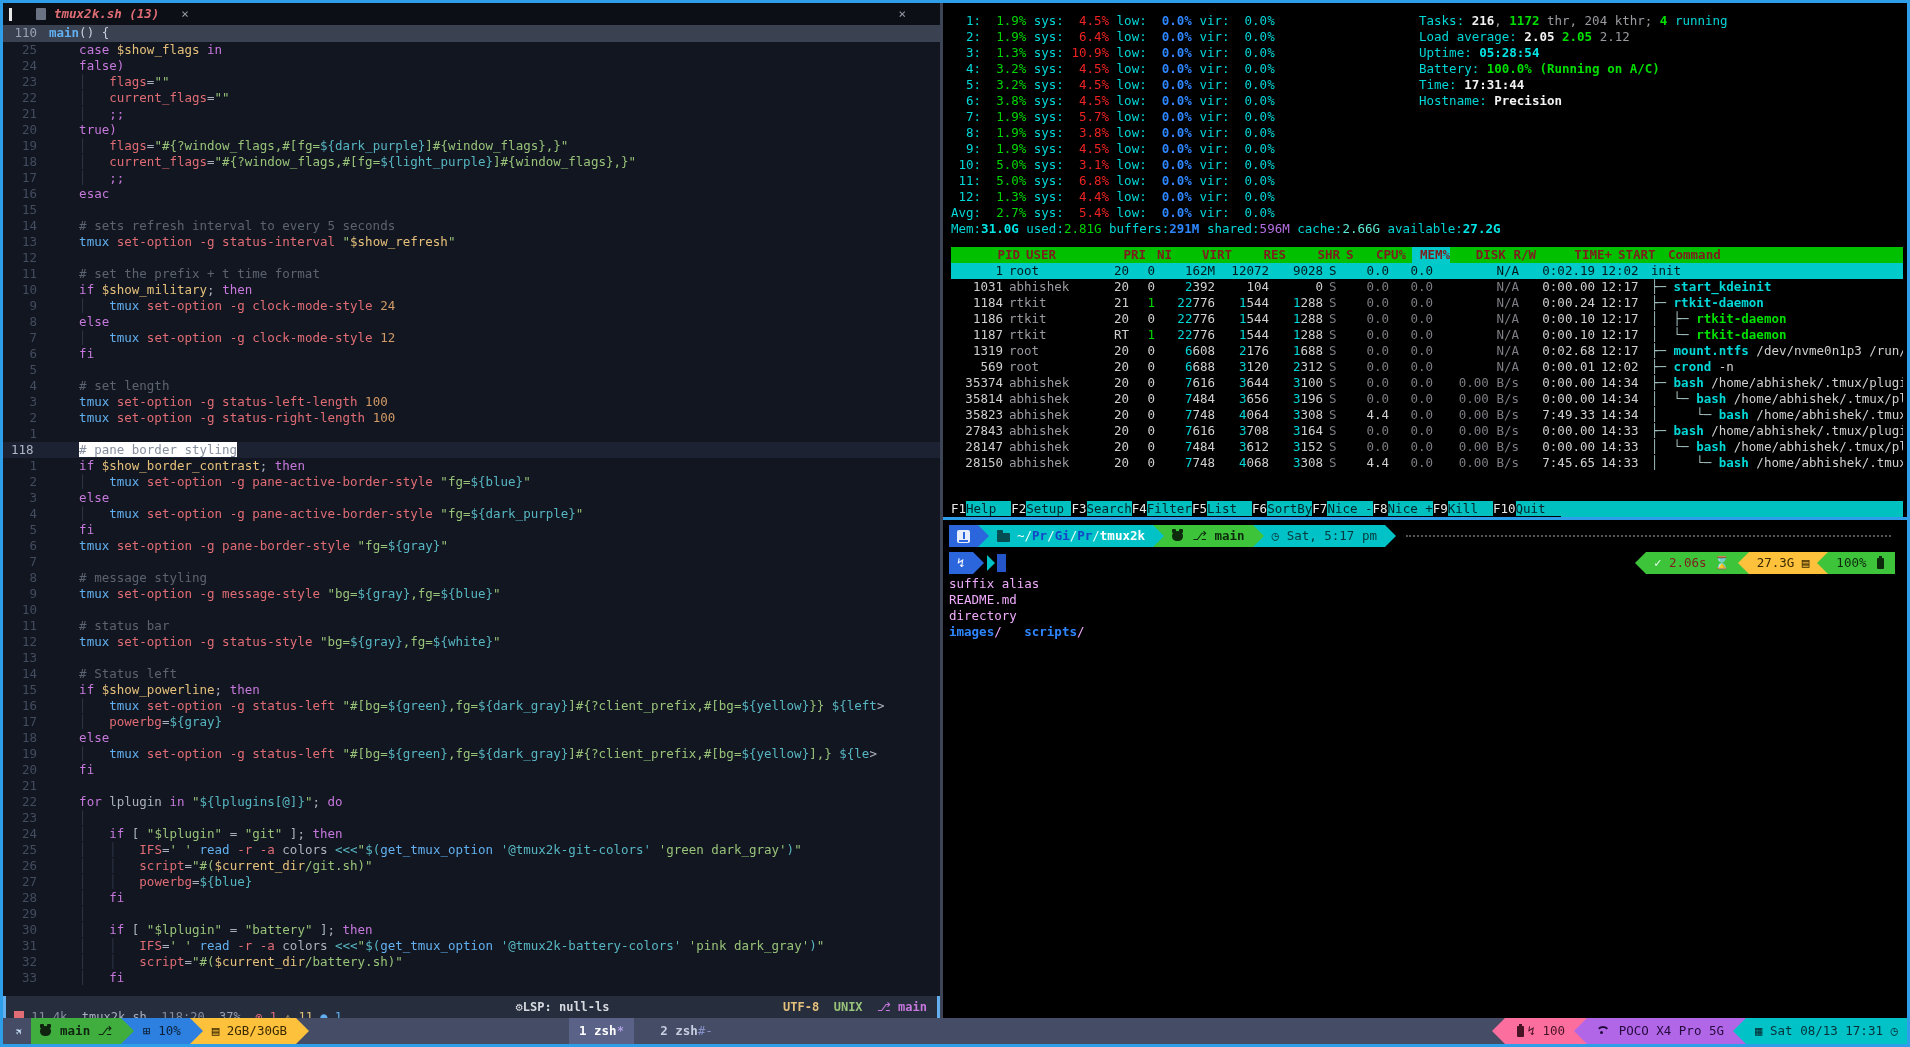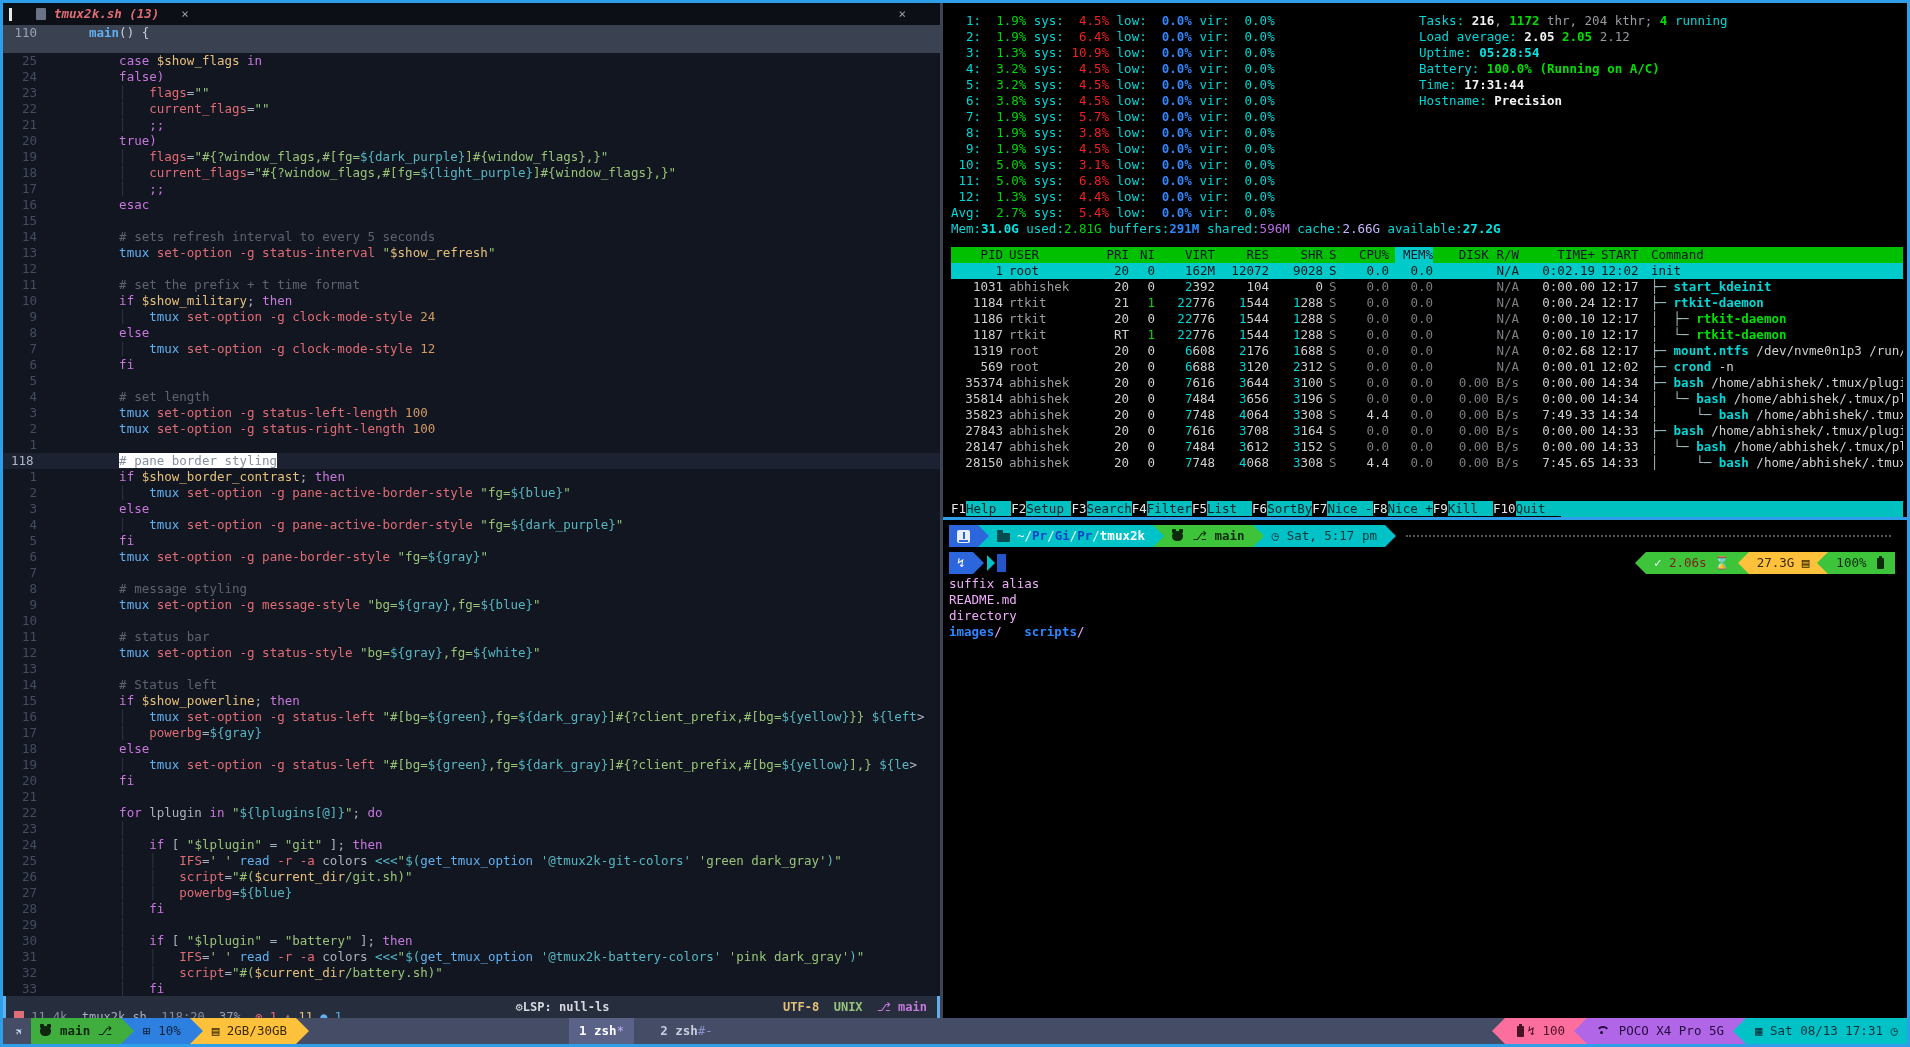--- a/index.html
+++ b/index.html
@@ -10,25 +10,25 @@
   .main{display:flex;flex:1;min-height:0;}
 
   
   .editor-pane{width:937px;background:#121620;display:flex;flex-direction:column;overflow:hidden;}
   .tabbar{height:22px;background:#0c0f15;display:flex;align-items:center;padding:0 6px;flex:none;}
   .tab-indicator{width:3px;height:13px;background:#e8e8e8;margin-right:10px;}
   .ic-file{display:inline-block;width:10px;height:12px;background:#6a7383;border-radius:1px;margin:0 8px 0 14px;}
   .tab-title{color:#e06c75;font-style:italic;font-weight:bold;}
   .tab-close{color:#9aa0ab;margin-left:22px;cursor:default;}
   .tabbar-close{margin-left:auto;color:#9aa0ab;margin-right:28px;}
-  .ctx-row{height:28px;background:#3a4150;display:flex;flex:none;}
+  .ctx-row{height:17px;background:#3a4150;display:flex;flex:none;}
   .ctx-row .gut{color:#9aa3b5;}
   .gut{width:46px;flex:none;text-align:right;padding-right:12px;color:#434d60;}
   .gut.cur{ text-align:left;padding-left:8px;color:#aeb6c6;}
-  .code{white-space:pre;overflow:hidden;flex:1;margin-left:40px;}
+  .code{white-space:pre;overflow:hidden;flex:1;}
   .lines{flex:1;overflow:hidden;}
   .eline{height:16px;display:flex;}
   .eline.cur{background:#1c2231;}
   .cw{color:#abb2bf}.ck{color:#c678dd}.cf{color:#61afef}.cr{color:#e06c75}.cs{color:#98c379}
   .cy{color:#e5c07b}.co{color:#d19a66}.cc{color:#56b6c2}.cm{color:#5c6370}.cg{color:#2d3547}
   .cmh{color:#868f9f;background:#ffffff}
   .statusline{height:22px;background:#262d3d;display:flex;align-items:center;flex:none;font-size:12px;}
   .sl-edge{width:3px;height:100%;background:#61afef;flex:none;}
   .sl-left{display:flex;align-items:center;padding-left:8px;white-space:pre;margin-top:20px;}
   .sl-center{flex:1;display:flex;justify-content:center;align-items:center;white-space:pre;}
@@ -42,25 +42,25 @@
 
   
   .htop{height:514px;background:#000;color:#c9c9c9;display:flex;flex-direction:column;padding:10px 0 0 8px;position:relative;overflow:hidden;}
   .cpu-area{position:relative;flex:none;}
   .cpu-line{height:16px;white-space:pre;}
   .info-block{position:absolute;left:468px;top:0;}
   .info-line{height:16px;white-space:pre;}
   .h-lbl{color:#00d7d7}.h-gr{color:#00d700}.h-grb{color:#00e000;font-weight:bold}
   .h-rd{color:#ee2222}.h-bl{color:#2e86ff;font-weight:bold}.h-cy{color:#00d7d7}
   .h-cyb{color:#00e5e5;font-weight:bold}.h-wb{color:#f2f2f2;font-weight:bold}
-  .h-gy{color:#9a9aa0}.h-pu{color:#b36ee0}.h-or{color:#c4b5fd}
+  .h-gy{color:#9a9aa0}.h-pu{color:#b36ee0}.h-or{color:#5eead4}
   .mem-line{height:16px;white-space:pre;flex:none;}
   .ptable{margin-top:10px;flex:none;margin-right:4px;}
   .p-grid{display:grid;grid-template-columns:52px 88px 26px 20px 54px 48px 48px 14px 40px 38px 80px 70px 44px 1fr;column-gap:6px;height:16px;align-items:center;}
-  .p-head{background:#00c000;color:#0f172a;font-weight:normal;}
+  .p-head{background:#00c000;color:#7f1d1d;font-weight:bold;padding-left:17px;}
   .p-head span{overflow:hidden;white-space:pre;}
   .p-head .sortcol{background:#00caca;}
   .ra{text-align:right}.la{text-align:left}
   .p-row span{overflow:hidden;white-space:pre;}
   .p-row.sel{background:#00caca;}
   .p-row.sel span{color:#00191c !important;font-weight:normal !important;}
   .c-num{color:#cfcfcf}.c-user{color:#9a9aa0}.c-dim{color:#7d7d84}.c-grn{color:#00d700}
   .c-cyp{color:#00d7d7}
   .t-tr{color:#9fbcbc}.t-cyb{color:#00d7d7;font-weight:bold}.t-grb{color:#00e000;font-weight:bold}.t-wt{color:#d0d0d0}
   .fkeys{margin-top:auto;display:flex;height:16px;white-space:pre;margin-right:4px;}

